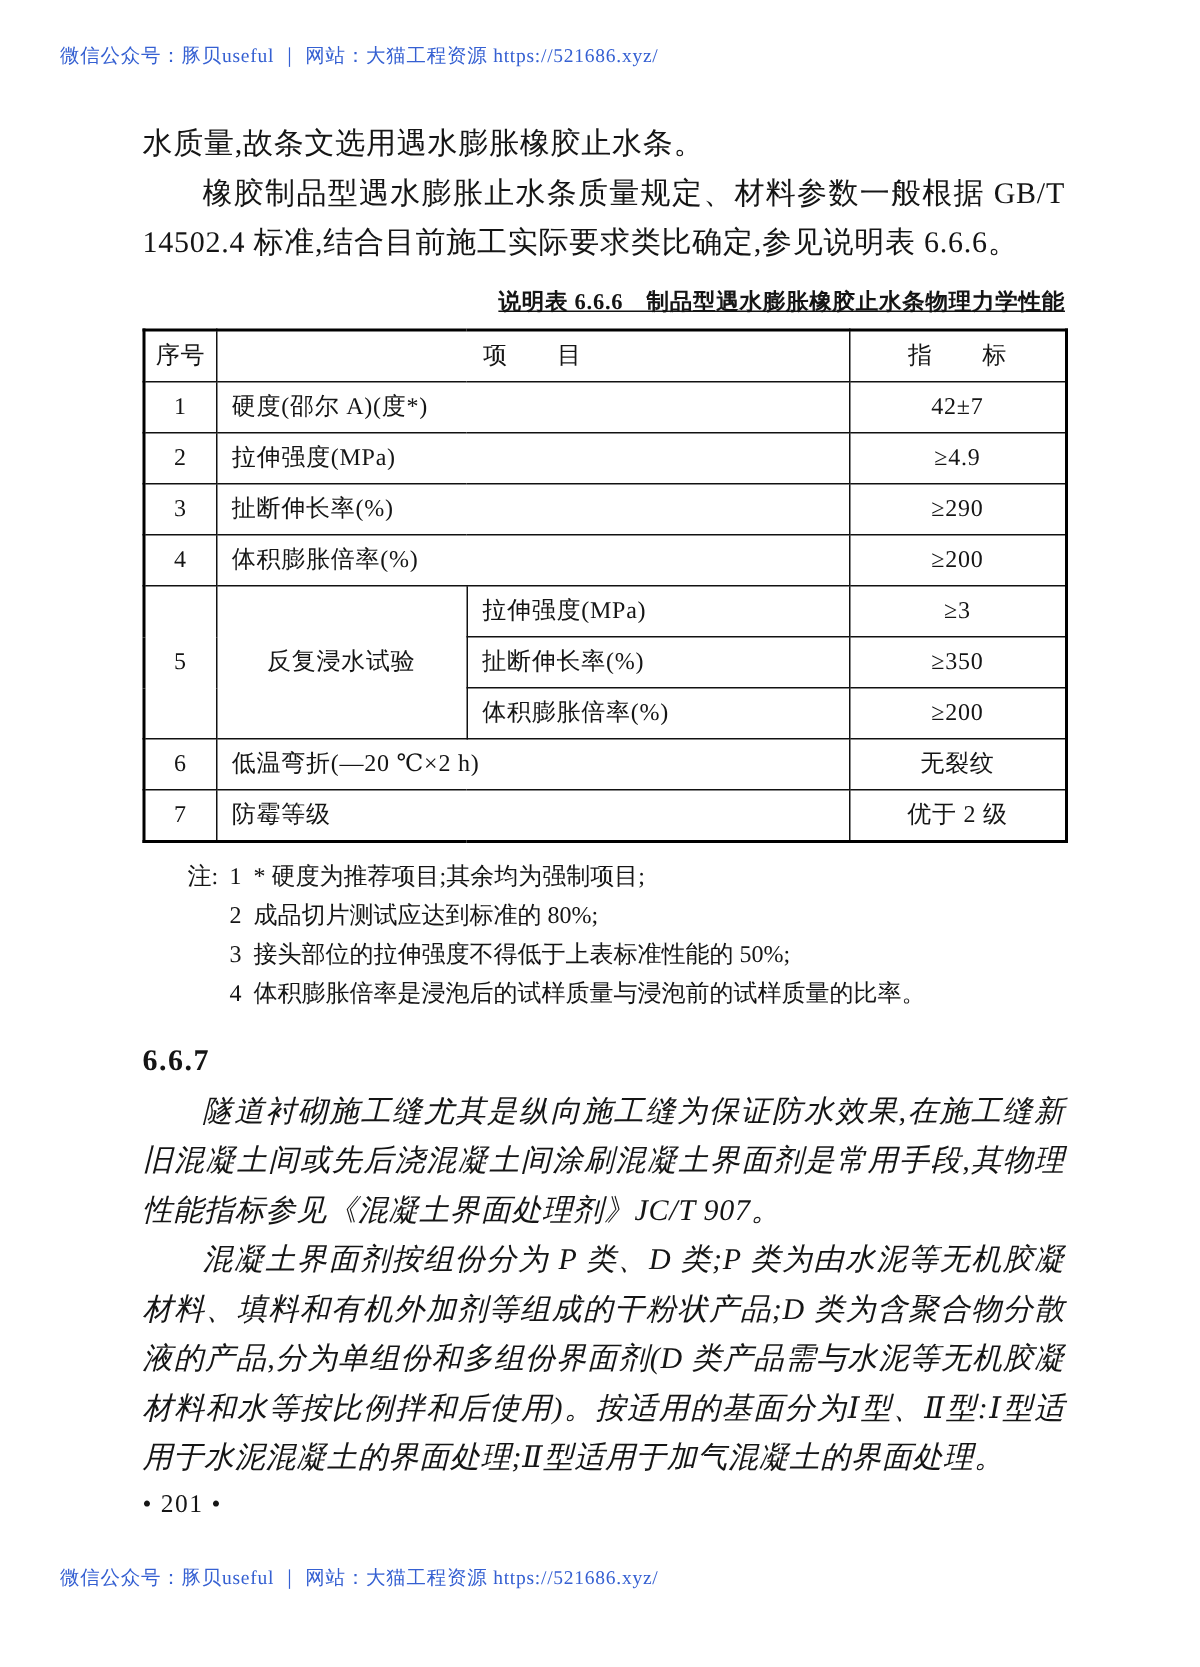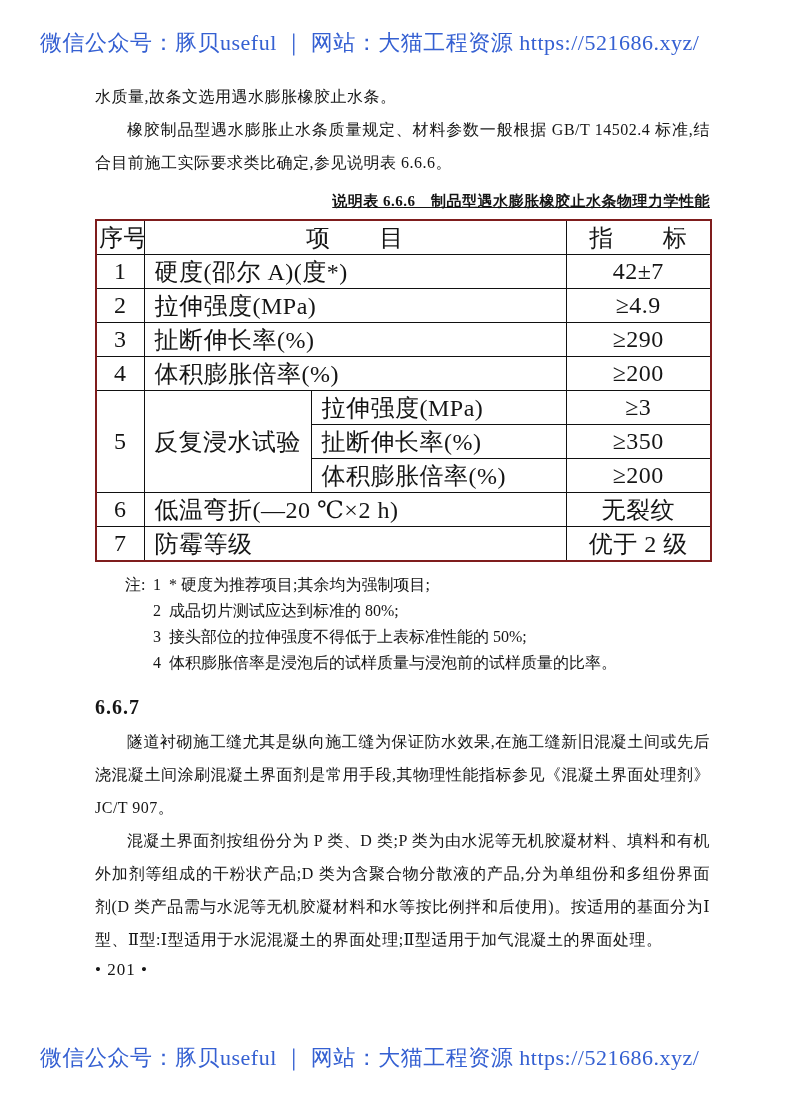--- a/index.html
+++ b/index.html
@@ -6,64 +6,64 @@
   .page {
     position:relative;
     width:800px; height:1111px;
     background:#ffffff;
     font-family:"Liberation Serif","DejaVu Serif",serif;
     color:#151515;
     overflow:hidden;
   }
   .watermark {
     position:absolute; left:40px; width:720px;
-    font-size:22px; letter-spacing:0.5px;
+    font-size:13px; letter-spacing:0.5px;
     color:#3560d2;
     white-space:nowrap;
   }
   .watermark.top { top:28px; }
   .watermark.bottom { top:1043px; }
 
   .content { position:absolute; left:95px; top:80px; width:615px; }
 
   .para {
-    margin:0; font-size:16px; line-height:33px;
+    margin:0; font-size:20px; line-height:33px;
     text-align:justify; text-indent:2em; letter-spacing:0.5px;
   }
   .para.no-indent { text-indent:0; }
 
   .table-title {
     margin-top:13px; text-align:right;
     font-size:15px; font-weight:bold; letter-spacing:0.5px;text-decoration:underline;
   }
 
   table.spec {
     width:100%; border-collapse:collapse; margin-top:8px;
-    font-size:24px; table-layout:fixed;
-    border:2px solid #7f1d1d;
+    font-size:16px; table-layout:fixed;
+    border:2px solid #000000;
   }
   table.spec td, table.spec th {
     border:1px solid #111;
     height:33px; padding:0 10px;
     font-weight:normal; letter-spacing:0.5px;
     overflow:hidden; white-space:nowrap;
   }
   table.spec .c { text-align:center; padding:0 2px; }
   table.spec .l { text-align:left; }
 
   .notes { margin:10px 0 0 30px; font-size:16px; line-height:26px; }
   .note-row { display:flex; }
   .note-label { width:28px; flex:0 0 28px; }
   .note-num { width:16px; flex:0 0 16px; }
   .note-text { flex:1; text-align:left; }
 
   .section-num {
     margin-top:20px; font-size:20px; font-weight:bold; letter-spacing:1px;
   }
-  .section-paras { margin-top:6px; }
+  .section-paras { margin-top:6px;font-style:italic; }
 
   .page-number {
     margin-top:4px; padding-right:48px;
     font-size:17px; letter-spacing:1px;
   }
 </style>
 </head>
 <body>
 
 <div class="page">

